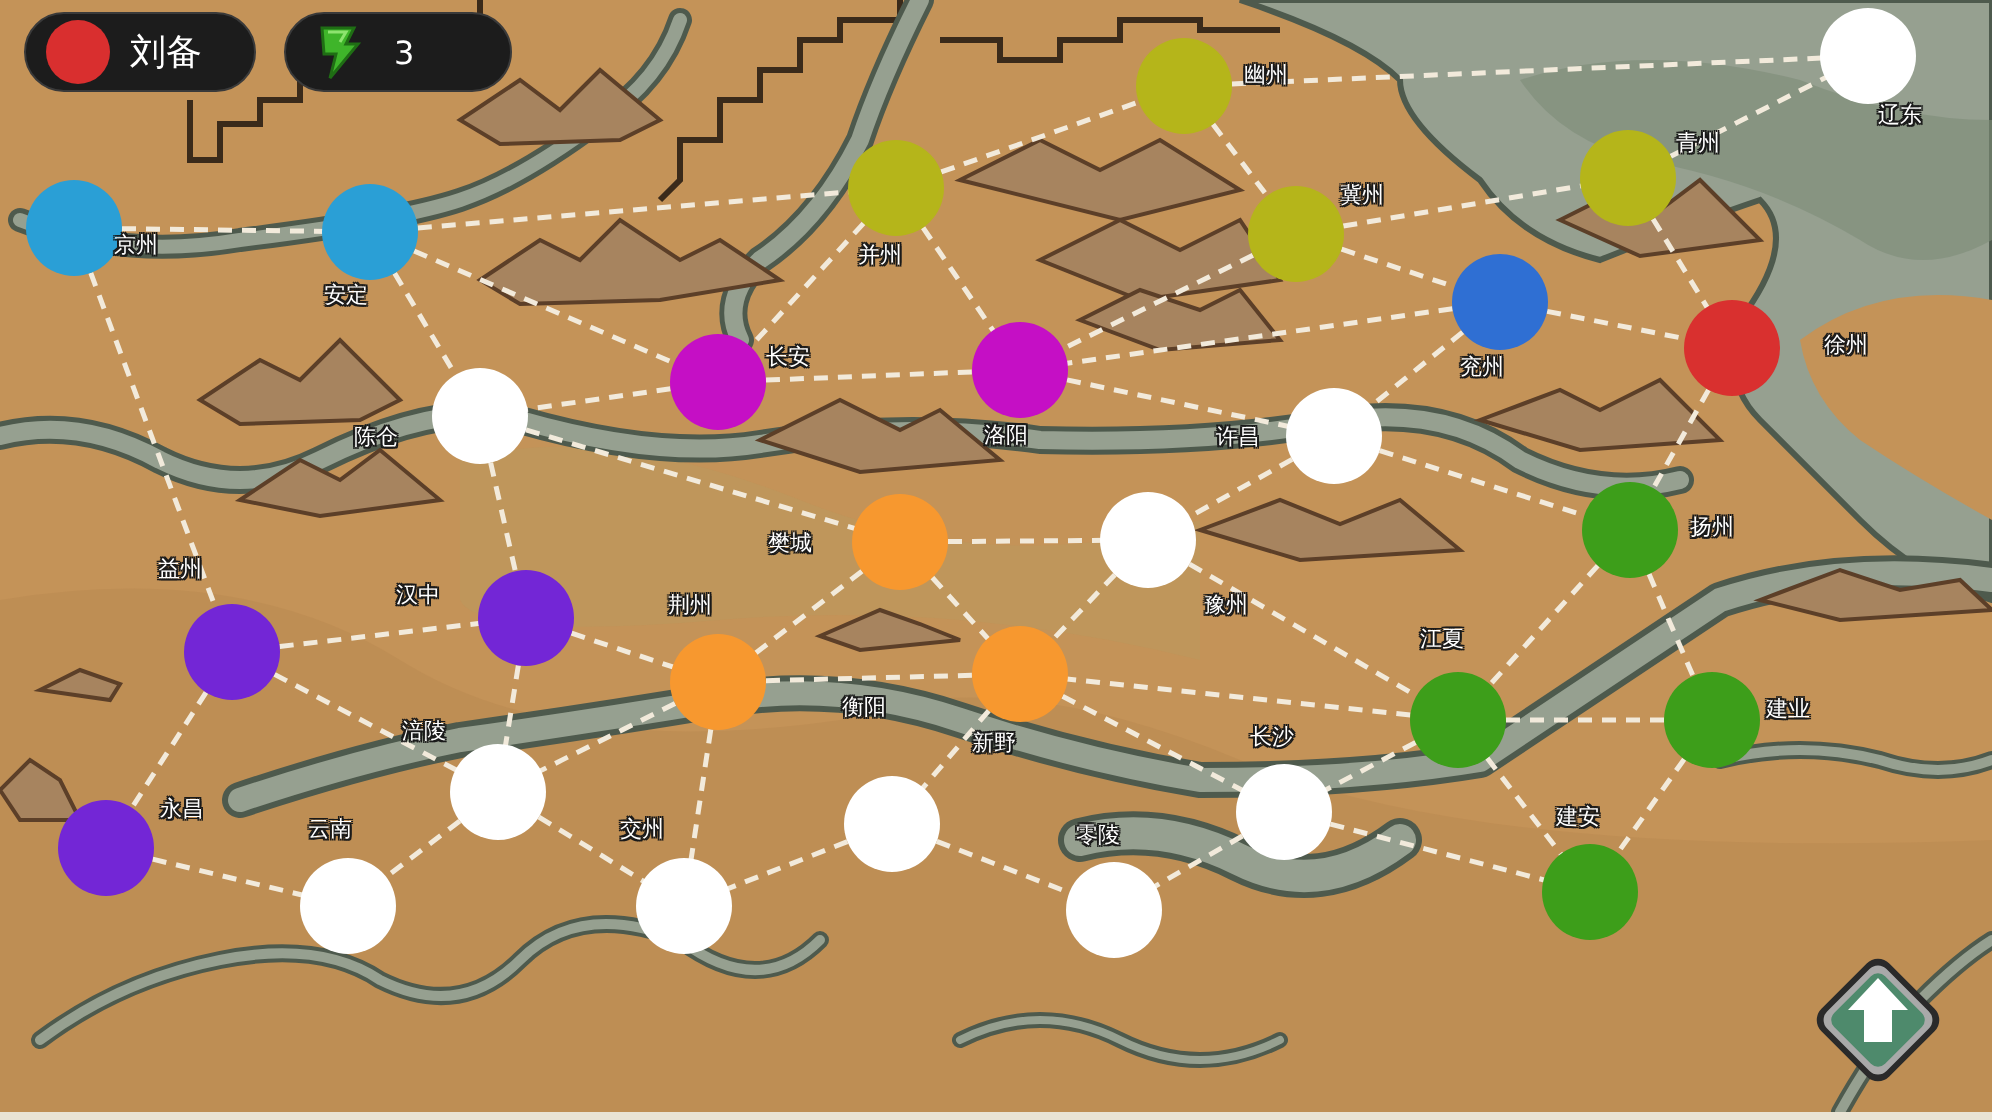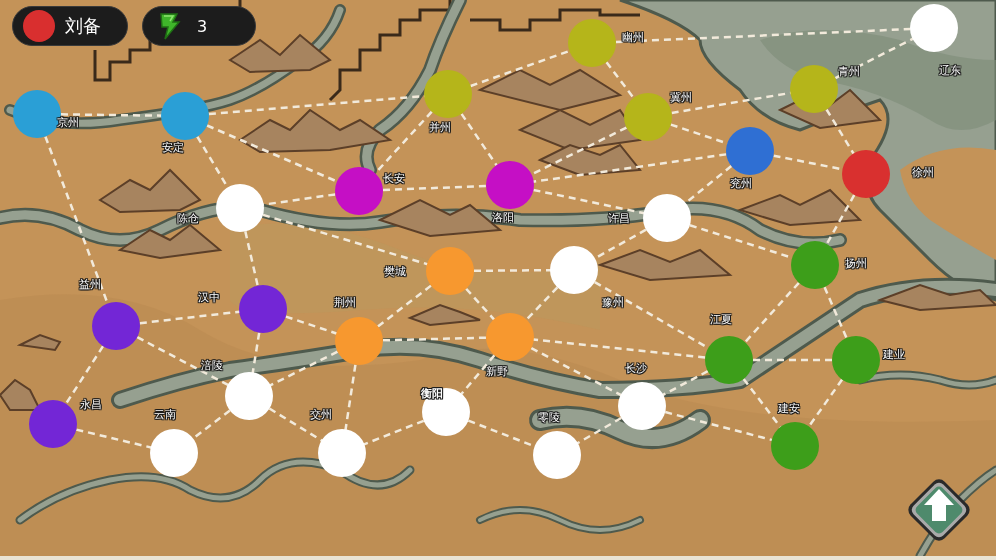--- a/index.html
+++ b/index.html
@@ -142,21 +142,21 @@
       <span class="label" style="left: 162px; top: 142px;">安定</span>
       <div class="node" style="left: 448px; top: 94px; background: rgb(181, 181, 26);"></div>
       <span class="label" style="left: 429px; top: 122px;">并州</span>
       <div class="node" style="left: 592px; top: 43px; background: rgb(181, 181, 26);"></div>
       <span class="label" style="left: 622px; top: 32px;">幽州</span>
       <div class="node" style="left: 648px; top: 117px; background: rgb(181, 181, 26);"></div>
       <span class="label" style="left: 670px; top: 92px;">冀州</span>
       <div class="node" style="left: 814px; top: 89px; background: rgb(181, 181, 26);"></div>
       <span class="label" style="left: 838px; top: 66px;">青州</span>
       <div class="node" style="left: 934px; top: 28px; background: rgb(255, 255, 255);"></div>
-      <span class="label" style="left: 939px; top: 52px; margin-top: 13px;">辽东</span>
+      <span class="label" style="left: 939px; top: 52px;">辽东</span>
       <div class="node" style="left: 359px; top: 191px; background: rgb(197, 15, 197);"></div>
       <span class="label" style="left: 383px; top: 173px;">长安</span>
       <div class="node" style="left: 510px; top: 185px; background: rgb(197, 15, 197);"></div>
       <span class="label" style="left: 492px; top: 212px;">洛阳</span>
       <div class="node" style="left: 750px; top: 151px; background: rgb(47, 111, 211);"></div>
       <span class="label" style="left: 730px; top: 178px;">兖州</span>
       <div class="node" style="left: 866px; top: 174px; background: rgb(217, 48, 47);"></div>
       <span class="label" style="left: 912px; top: 167px;">徐州</span>
       <div class="node" style="left: 240px; top: 208px; background: rgb(255, 255, 255);"></div>
       <span class="label" style="left: 177px; top: 213px;">陈仓</span>
@@ -176,21 +176,21 @@
       <span class="label" style="left: 334px; top: 297px; text-align: right;">荆州</span>
       <div class="node" style="left: 510px; top: 337px; background: rgb(247, 152, 47);"></div>
       <span class="label" style="left: 486px; top: 366px;">新野</span>
       <div class="node" style="left: 729px; top: 360px; background: rgb(61, 158, 26);"></div>
       <span class="label" style="left: 710px; top: 314px;">江夏</span>
       <div class="node" style="left: 856px; top: 360px; background: rgb(61, 158, 26);"></div>
       <span class="label" style="left: 883px; top: 349px;">建业</span>
       <div class="node" style="left: 249px; top: 396px; background: rgb(255, 255, 255);"></div>
       <span class="label" style="left: 201px; top: 360px;">涪陵</span>
       <div class="node" style="left: 446px; top: 412px; background: rgb(255, 255, 255);"></div>
-      <span class="label" style="left: 421px; top: 388px; font-weight: bold;">衡阳</span>
+      <span class="label" style="left: 421px; top: 348px;">衡阳</span>
       <div class="node" style="left: 642px; top: 406px; background: rgb(255, 255, 255);"></div>
       <span class="label" style="left: 625px; top: 363px;">长沙</span>
       <div class="node" style="left: 53px; top: 424px; background: rgb(115, 38, 214);"></div>
       <span class="label" style="left: 80px; top: 399px;">永昌</span>
       <div class="node" style="left: 174px; top: 453px; background: rgb(255, 255, 255);"></div>
       <span class="label" style="left: 154px; top: 409px;">云南</span>
       <div class="node" style="left: 342px; top: 453px; background: rgb(255, 255, 255);"></div>
       <span class="label" style="left: 310px; top: 409px;">交州</span>
       <div class="node" style="left: 557px; top: 455px; background: rgb(255, 255, 255);"></div>
       <span class="label" style="left: 538px; top: 412px;">零陵</span>

